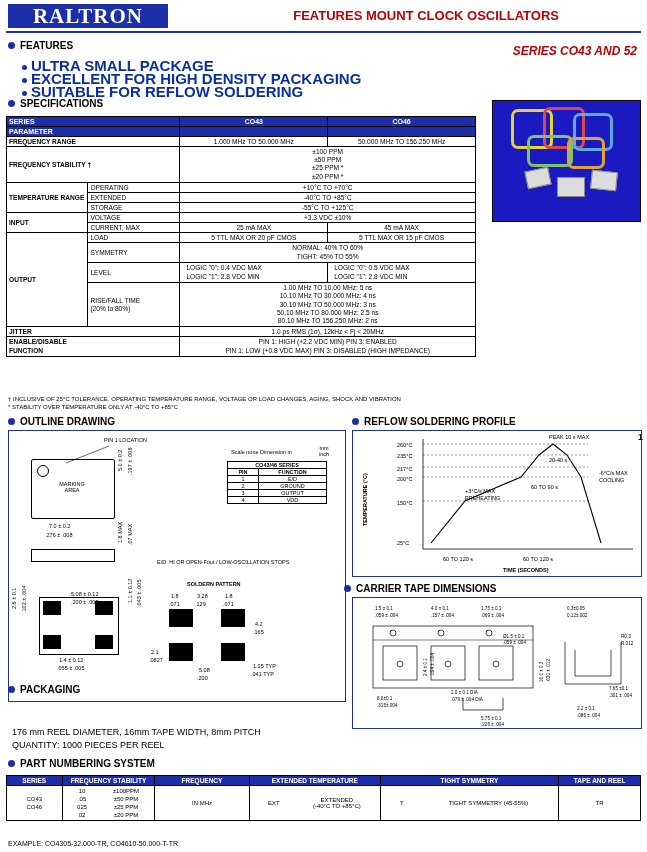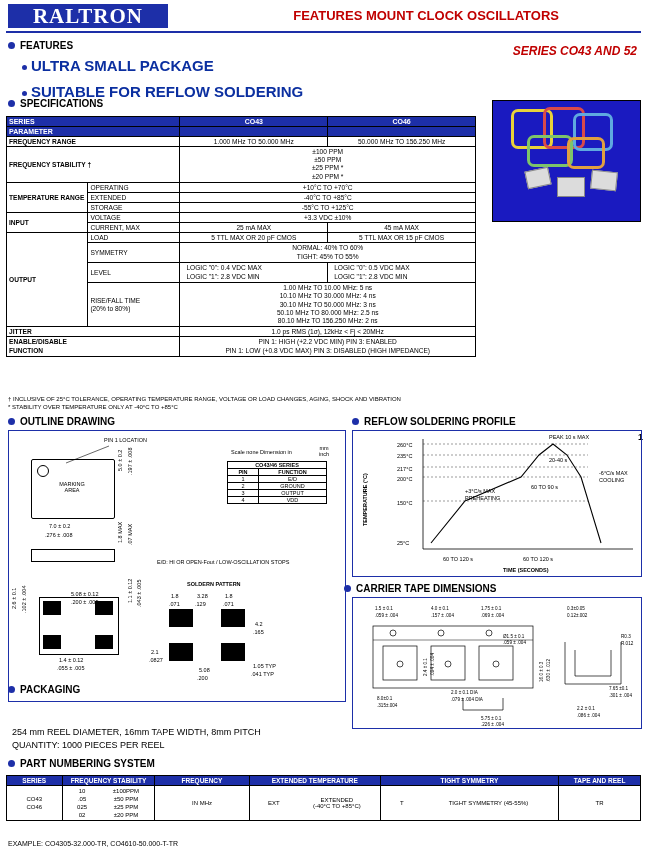--- a/index.html
+++ b/index.html
@@ -71,20 +71,23 @@
     <div class="logo">RALTRON</div>
     <div class="hdr-title">FEATURES MOUNT CLOCK OSCILLATORS</div>
   </div>
   <div class="rule" style="top:31px;"></div>
 
   <div class="sect" style="left:8px;top:40px;">
     <span class="bullet"></span><span>FEATURES</span>
   </div>
   <div class="feat" style="left:22px;top:57px;">
     <span class="sbullet"></span><span>ULTRA SMALL PACKAGE</span>
+  </div>
+  <div class="feat" style="left:22px;top:70px;">
+    <span class="sbullet"></span><span>EXCELLENT FOR HIGH DENSITY PACKAGING</span>
   </div>
   <div class="feat" style="left:22px;top:83px;">
     <span class="sbullet"></span><span>SUITABLE FOR REFLOW SOLDERING</span>
   </div>
   <div class="series-title">SERIES CO43 AND 52</div>
 
   <div class="sect" style="left:8px;top:98px;">
     <span class="bullet"></span><span>SPECIFICATIONS</span>
   </div>
 
@@ -383,21 +386,21 @@
         <text x="224" y="119">.086 ± .004</text>
         <text x="150" y="40">Ø1.5 ± 0.1</text>
         <text x="150" y="46">.059 ± .004</text>
       </g>
     </svg>
   </div>
 
   <div class="sect" style="left:8px;top:684px;">
     <span class="bullet"></span><span>PACKAGING</span>
   </div>
-  <div class="pack" style="left:12px;top:727px;">254 mm REEL DIAMETER, 16mm TAPE WIDTH, 8mm PITCH</div>
+  <div class="pack" style="left:12px;top:727px;">176 mm REEL DIAMETER, 16mm TAPE WIDTH, 8mm PITCH</div>
   <div class="pack" style="left:12px;top:740px;">QUANTITY: 1000 PIECES PER REEL</div>
 
   <div class="sect" style="left:8px;top:758px;">
     <span class="bullet"></span><span>PART NUMBERING SYSTEM</span>
   </div>
   <table class="pn">
     <tbody>
         <tr class="h">
       <td style="width:52px;">SERIES</td>
       <td style="width:90px;">FREQUENCY STABILITY</td>

